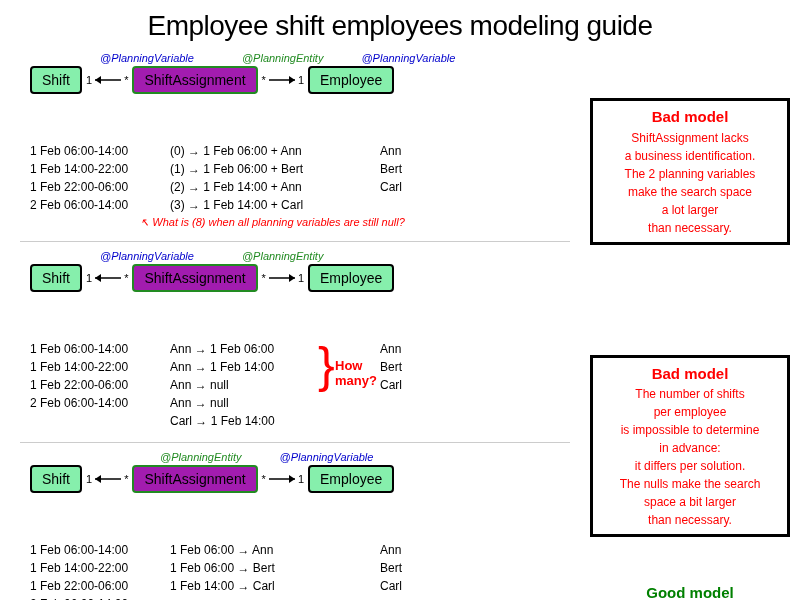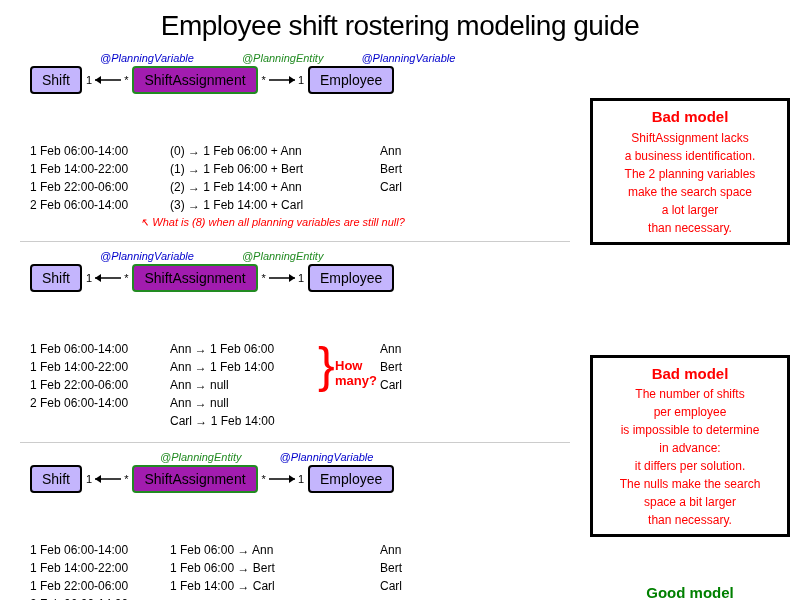--- a/index.html
+++ b/index.html
@@ -67,21 +67,21 @@
       margin-bottom: 6px;
       padding-left: 20px;
     }
 
     .entity-box {
       border: 2px solid black;
       border-radius: 4px;
       padding: 4px 10px;
       font-size: 14px;
       font-weight: normal;
-      background: #c4b5fd;
+      background: #86efac;
     }
     .entity-box.green {
       background: #a21caf;
       border-color: #228B22;
     }
 
     .multiplicity {
       font-size: 11px;
       margin: 0 2px;
     }
@@ -147,21 +147,21 @@
     
     .section-divider {
       border: none;
       border-top: 1px solid #ccc;
       margin: 4px 10px;
     }
   </style>
 </head>
 <body>
 
-<div class="page-title">Employee shift rostering modeling guide</div>
+<div class="page-title">Employee shift employees modeling guide</div>
 
 <div class="main-content">
   <div class="diagrams-column">
 
     <div class="diagram-section">
 
       <div class="annotation-row">
         <span style="margin-left:30px;" class="ann-variable"><em>@PlanningVariable</em></span>
         <span style="margin-left:20px;" class="ann-entity"><em>@PlanningEntity</em></span>
         <span style="margin-left:10px;" class="ann-variable"><em>@PlanningVariable</em></span>

